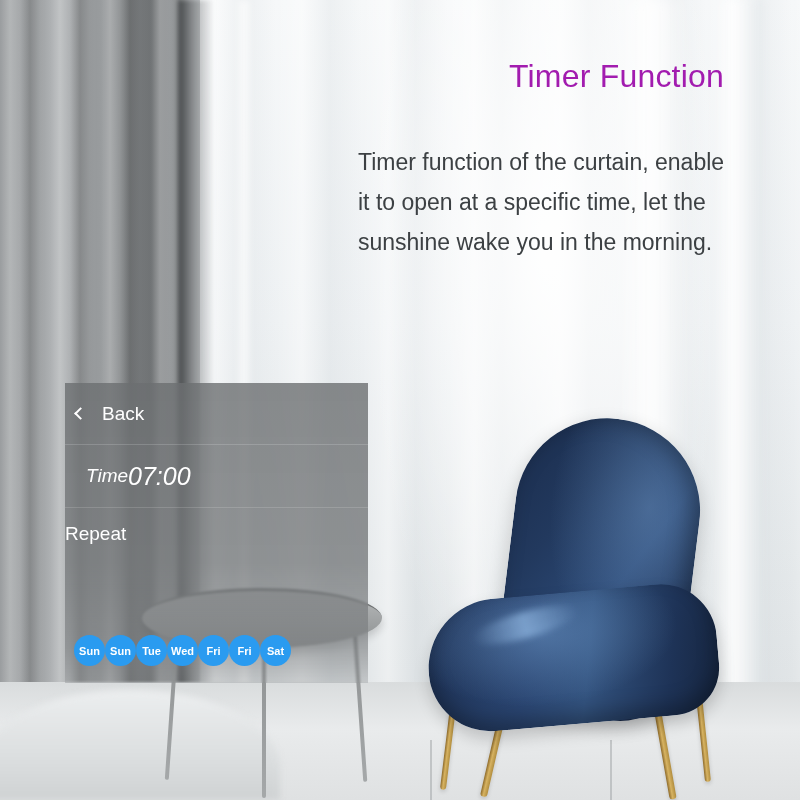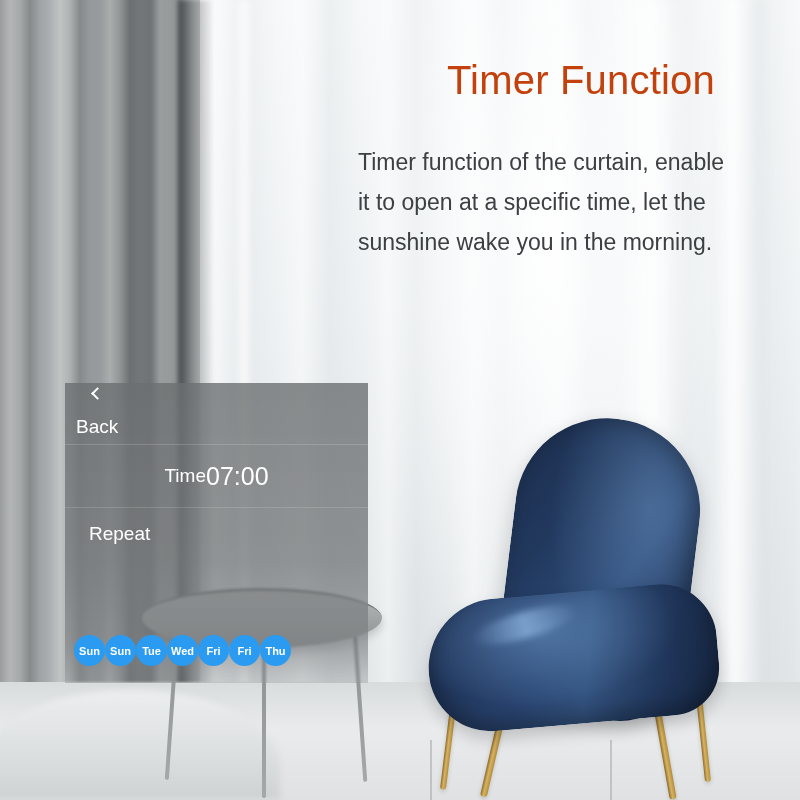--- a/index.html
+++ b/index.html
@@ -156,23 +156,23 @@
   }
   .leg {
     position: absolute;
     background: linear-gradient(90deg, #8d6a2a, #d7b362 45%, #b08c3d 100%);
     border-radius: 3px;
     box-shadow: 0 2px 4px rgba(0,0,0,0.16);
   }
 
   
   .headline {
-    position: absolute; right: 85px; top: 58px;
-    font-size: 40px; font-weight: 400; letter-spacing: 0.2px;
-    color: #c2410c; white-space: nowrap;
+    position: absolute; right: 76px; top: 58px;
+    font-size: 32px; font-weight: 400; letter-spacing: 0.2px;
+    color: #a21caf; white-space: nowrap;
   }
   .subcopy {
     position: absolute; right: 72px; top: 142px;
     width: 370px; text-align: left;
     font-size: 23px; line-height: 40px; font-weight: 400;
     color: #3c4043;
   }
 
   
   .panel {
@@ -186,57 +186,58 @@
     backdrop-filter: blur(1px);
     overflow: hidden;
   }
   .panel-header {
     position: relative; height: 62px;
     display: flex; align-items: center;
     border-bottom: 1px solid rgba(255,255,255,0.16);
   }
   .back-btn {
     display: flex; align-items: center; gap: 17px;
-    margin-left: 11px; cursor: pointer; flex-direction: column;
+    margin-left: 11px; cursor: pointer;
   }
   .chev {
     display: inline-block; width: 9px; height: 9px;
     border-left: 2.3px solid #fff; border-bottom: 2.3px solid #fff;
     transform: rotate(45deg); margin-bottom: 1px;
   }
   .back-label { color: #fff; font-size: 19px; }
   .panel-title {
     color: #fff; font-size: 19px; font-weight: 700;
     margin-left: 26px; letter-spacing: 0.2px;
   }
 
   .row {
     position: relative; height: 63px;
-    display: flex; align-items: center; justify-content: center;
-    padding: 0 12px;
+    display: flex; align-items: center; justify-content: flex-start;
+    padding: 0 21px;
     border-bottom: 1px solid rgba(255,255,255,0.14);
+    font-style: italic;
   }
   .row-label { color: #fff; font-size: 19px; }
   .row-value { color: #fff; font-size: 25px; }
 
   .toggle {
     width: 57px; height: 31px; border-radius: 16px;
     background: #2196f3; position: relative;
     box-shadow: inset 0 1px 2px rgba(0,0,0,0.15);
     cursor: pointer;
   }
   .toggle-knob {
     position: absolute; top: 2px; right: 2px;
     width: 27px; height: 27px; border-radius: 50%;
     background: #fff; box-shadow: 0 1px 3px rgba(0,0,0,0.30);
   }
 
   .repeat-row {
     position: relative; height: 52px;
-    display: flex; align-items: center; padding: 0 24px;
+    display: flex; align-items: center; padding: 0 0;
   }
   .days {
     position: absolute; left: 9px; top: 252px;
     display: flex; 
   }
   .day-pill {
     width: 31px; height: 31px; border-radius: 50%;
     background: #2a9bf0;
     display: flex; align-items: center; justify-content: center;
     color: #fff; font-size: 11px; font-weight: 700;
@@ -298,17 +299,17 @@
       <span class="row-label">Repeat</span>
     </div>
 
     <div class="days">
       <span class="day-pill">Sun</span>
       <span class="day-pill">Sun</span>
       <span class="day-pill">Tue</span>
       <span class="day-pill">Wed</span>
       <span class="day-pill">Fri</span>
       <span class="day-pill">Fri</span>
-      <span class="day-pill">Thu</span>
+      <span class="day-pill">Sat</span>
     </div>
 
   </div>
 </div>
 
 </body></html>

